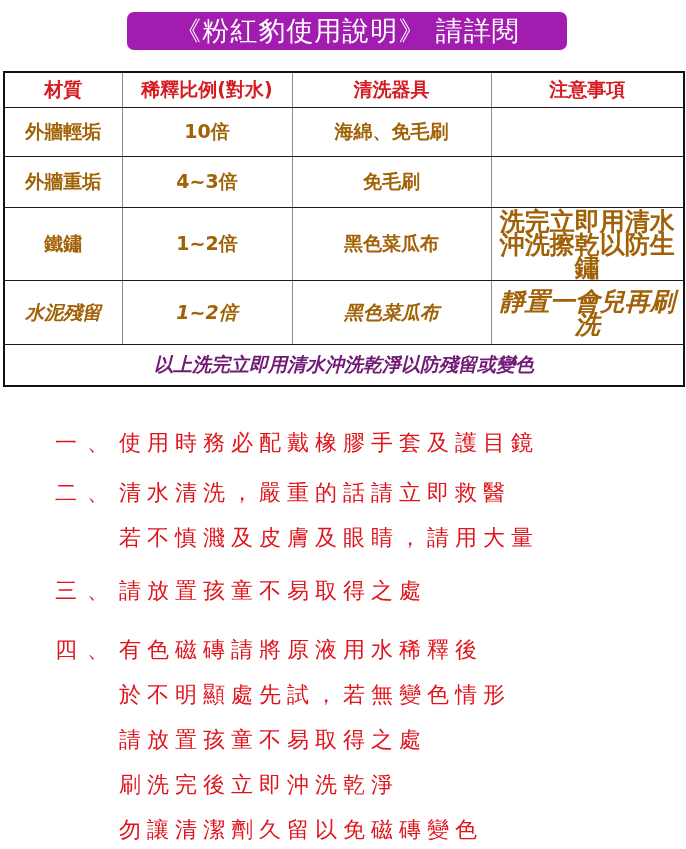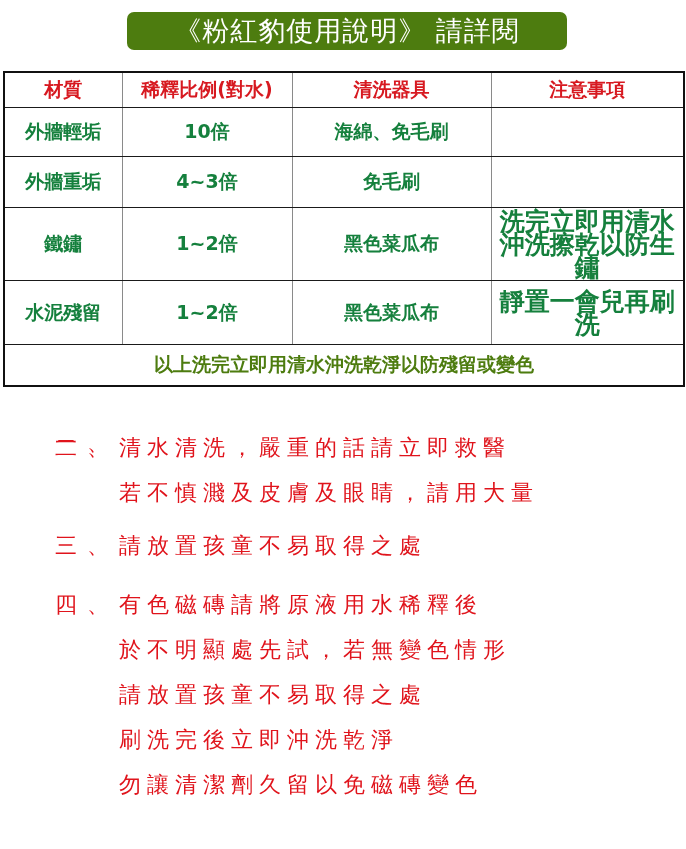--- a/index.html
+++ b/index.html
@@ -13,21 +13,21 @@
     position: relative;
     overflow: hidden;
     font-family: "DejaVu Sans", "Liberation Sans", sans-serif;
   }
   .title-banner {
     position: absolute;
     left: 127px;
     top: 12px;
     width: 440px;
     height: 38px;
-    background: #4d7c0f;
+    background: #a21caf;
     border-radius: 7px;
     color: #ffffff;
     font-size: 27px;
     line-height: 38px;
     text-align: center;
     letter-spacing: 1px;
     white-space: nowrap;
   }
   .spec-table {
     position: absolute;
@@ -49,37 +49,38 @@
     padding: 0;
     white-space: nowrap;
   }
   .spec-table th {
     color: #d71920;
     font-weight: bold;
     font-size: 19px;
     height: 32px;
   }
   .spec-table td {
-    color: #15803d;
+    color: #a16207;
     font-weight: bold;
     font-size: 19px;
   }
   .spec-table tr.r1 td { height: 46px; }
   .spec-table tr.r2 td { height: 48px; margin-top: 32px; }
   .spec-table tr.r3 td { height: 68px; margin-left: 46px; }
-  .spec-table tr.r4 td { height: 60px; }
+  .spec-table tr.r4 td { height: 60px; font-style: italic; }
   .spec-table tr.r5 td { height: 38px; }
   .spec-table td.note {
     font-size: 25px;
     line-height: 23px;
     white-space: normal;
   }
   .spec-table td.footer-note {
-    color: #4d7c0f;
+    color: #701a75;
     font-size: 19px;
+    font-style: italic;
   }
   .col1 { width: 118px; }
   .col2 { width: 170px; }
   .col3 { width: 199px; }
   .col4 { width: 193px; }
 
   .instructions {
     position: absolute;
     left: 55px;
     top: 420px;
@@ -155,20 +156,21 @@
   </tr>
   <tr class="r5">
     <td class="footer-note" colspan="4">以上洗完立即用清水沖洗乾淨以防殘留或變色</td>
   </tr>
 </tbody>
   </table>
 
 <div class="instructions">
   <div class="inst-item">
     <span class="inst-num">一、</span>
+    <span class="inst-line">使用時務必配戴橡膠手套及護目鏡</span>
   </div>
   <div class="gap-sm"></div>
   <div class="inst-item">
     <span class="inst-num">二、</span>
     <span class="inst-line">清水清洗，嚴重的話請立即救醫</span>
     <span class="inst-line">若不慎濺及皮膚及眼睛，請用大量</span>
   </div>
   <div class="gap-md"></div>
   <div class="inst-item">
     <span class="inst-num">三、</span>

